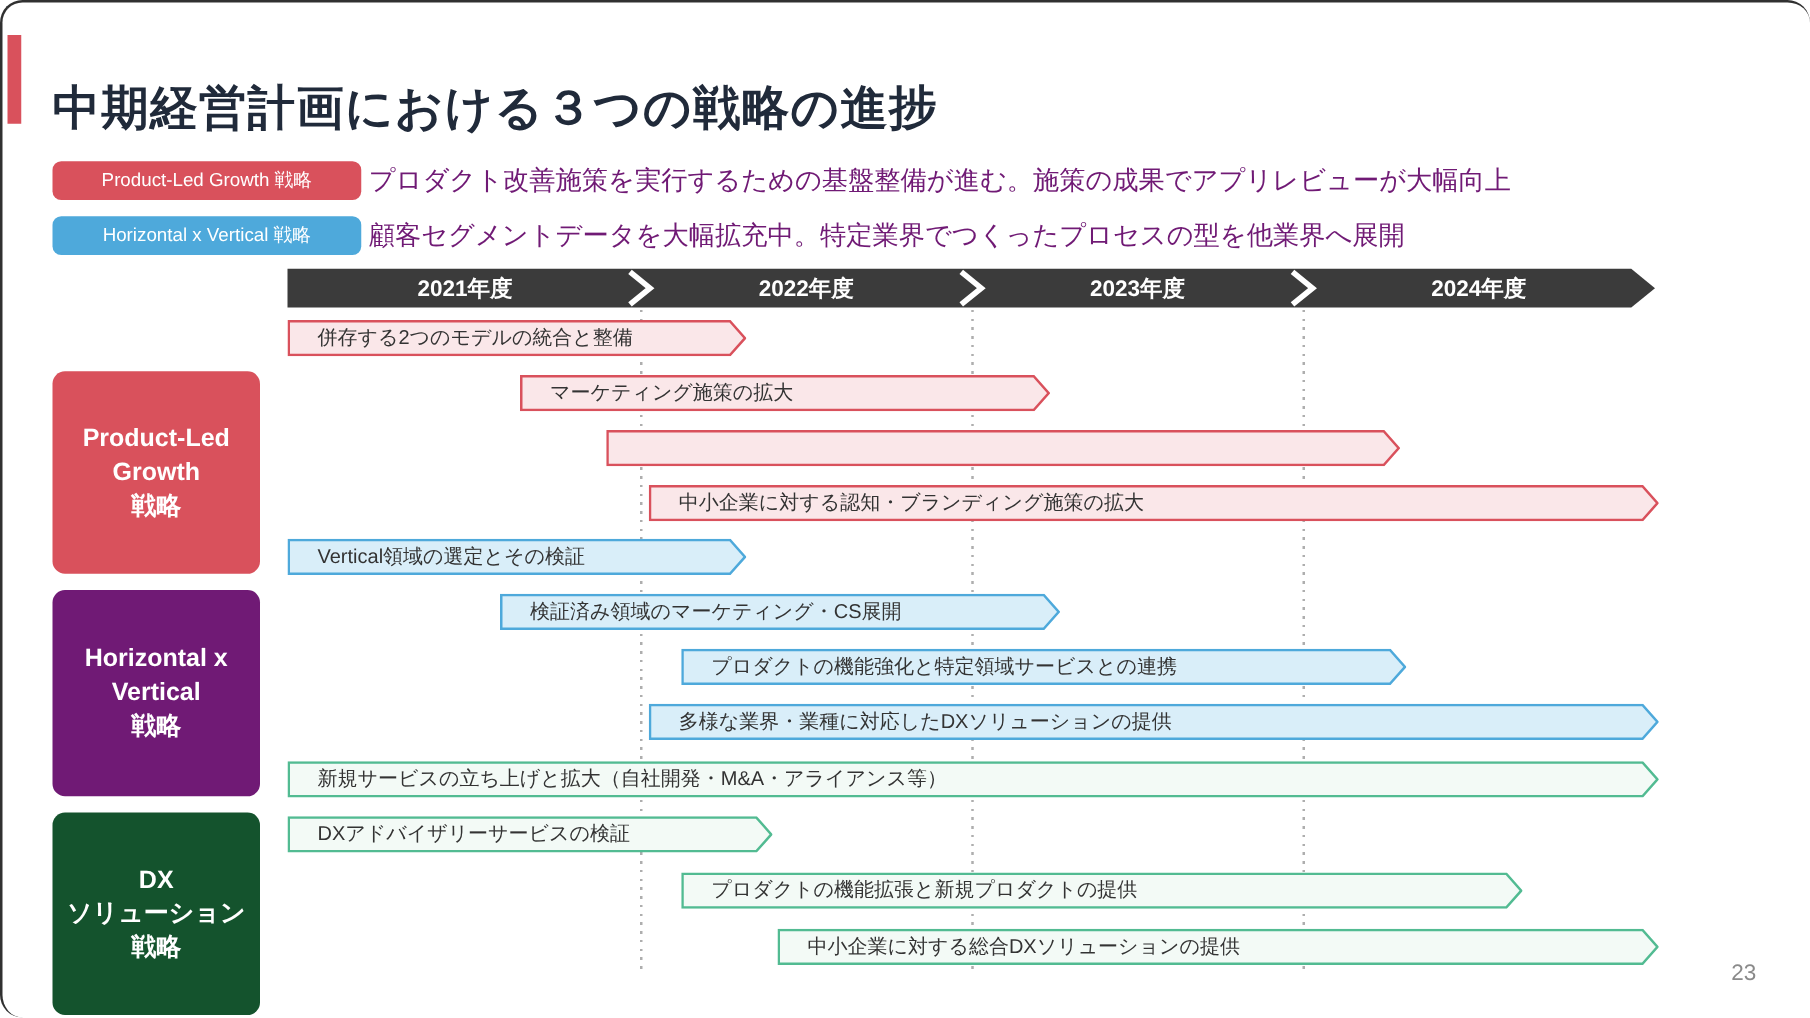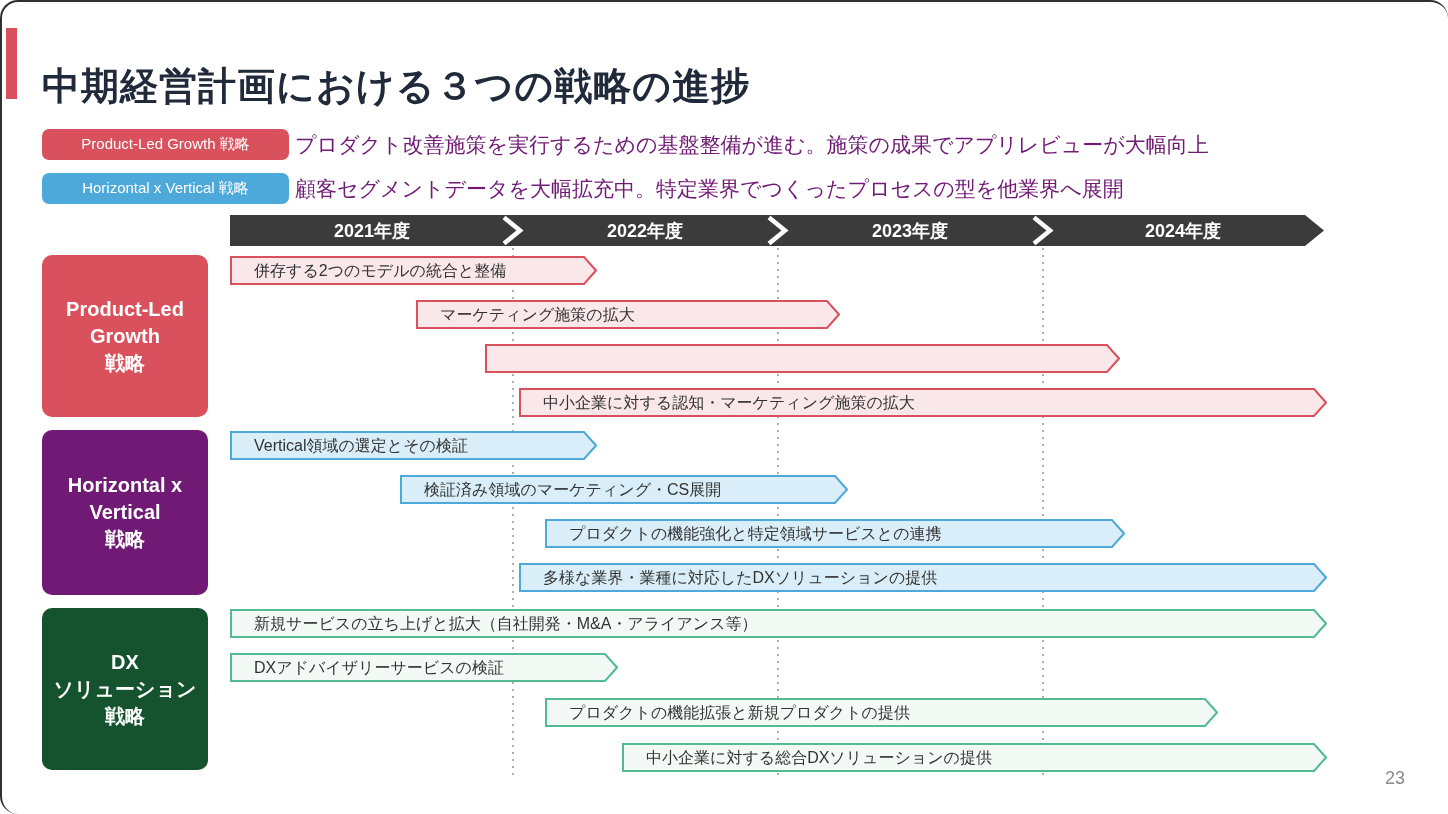--- a/index.html
+++ b/index.html
@@ -14,21 +14,21 @@
          color:#fff;font-size:15px;font-weight:500;display:flex;align-items:center;
          justify-content:center;white-space:nowrap;box-sizing:border-box;}
   .badge-desc{position:absolute;left:293px;font-size:21px;color:#701a75;
               line-height:31px;white-space:nowrap;}
   .year-label{position:absolute;height:31px;line-height:32px;color:#fff;font-weight:bold;
               font-size:18px;transform:translateX(-50%);white-space:nowrap;}
   .gridline{position:absolute;width:2px;
             background:repeating-linear-gradient(to bottom,#aeaeae 0 2px,transparent 2px 7px);}
   .strategy-box{position:absolute;border-radius:10px;color:#fff;font-weight:bold;font-size:20px;
                 line-height:27px;display:flex;flex-direction:column;align-items:center;
-                justify-content:center;text-align:center;}
+                justify-content:center;text-align:center;margin-top:42px;}
   .gantt-bar{position:absolute;}
   .gantt-bar svg{position:absolute;left:0;top:0;display:block;}
   .gantt-bar-label{position:absolute;left:12px;top:0;font-size:16px;color:#333333;
                    line-height:29px;white-space:nowrap;margin-left:12px;}
   .page-number{position:absolute;left:1383px;top:766px;font-size:18px;color:#8a8a8a;}
 </style>
 </head>
 <body>
 
 <div id="slide">
@@ -77,21 +77,21 @@
       </div>
       <div class="gantt-bar" style="left: 483px; top: 342px; width: 635px; height: 29px;">
         <svg width="635" height="29">
           <path d="M1,1 L622,1 L634,14.5 L622,28 L1,28 Z" fill="#FAE7E9" stroke="#D9515C" stroke-width="2"></path>
         </svg>
       </div>
       <div class="gantt-bar" style="left: 517px; top: 386px; width: 808px; height: 29px;">
         <svg width="808" height="29">
           <path d="M1,1 L795,1 L807,14.5 L795,28 L1,28 Z" fill="#FAE7E9" stroke="#D9515C" stroke-width="2"></path>
         </svg>
-        <span class="gantt-bar-label">中小企業に対する認知・マーケティング施策の拡大</span>
+        <span class="gantt-bar-label">中小企業に対する認知・ブランディング施策の拡大</span>
       </div>
       <div class="strategy-box" style="left: 40px; top: 428px; width: 166px; height: 165px; background: #701a75;">
         <div>Horizontal x</div>
         <div>Vertical</div>
         <div>戦略</div>
       </div>
       <div class="gantt-bar" style="left: 228px; top: 429px; width: 367px; height: 29px;">
         <svg width="367" height="29">
           <path d="M1,1 L354,1 L366,14.5 L354,28 L1,28 Z" fill="#D9EEF9" stroke="#4EA9DB" stroke-width="2"></path>
         </svg>

